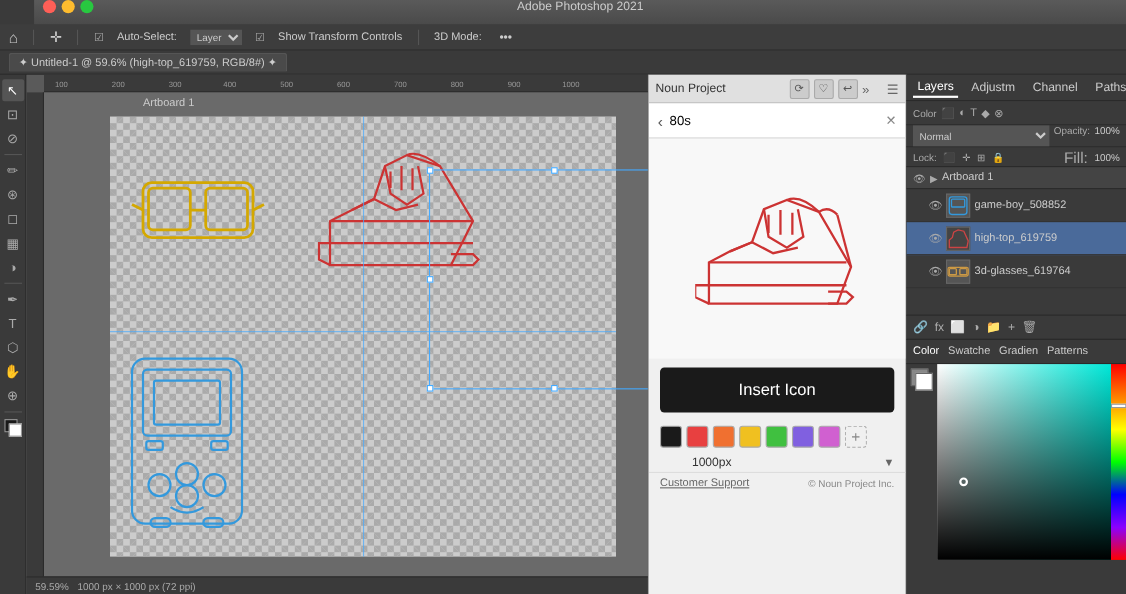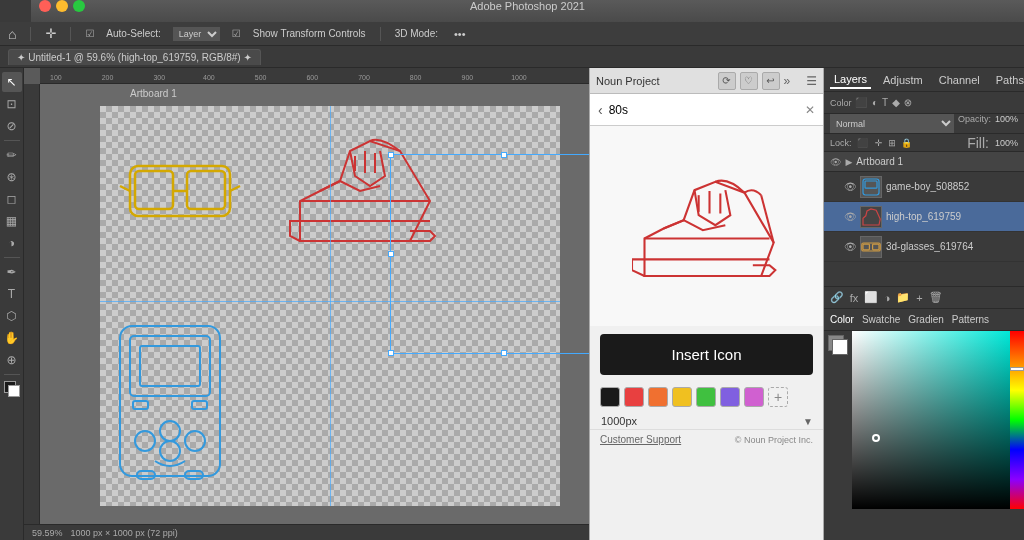--- a/index.html
+++ b/index.html
@@ -237,20 +237,21 @@
       border-radius: 3px;
       border: 1px solid #aaa;
       cursor: pointer;
     }
     .color-add { width: 20px; height: 20px; border: 1px dashed #aaa; border-radius: 3px; display: flex; align-items: center; justify-content: center; color: #888; font-size: 14px; cursor: pointer; }
 
     .noun-size {
       display: flex;
       align-items: center;
       padding: 4px 10px 2px 11px;
+      margin-left: 28px;
     }
     .noun-size-value { flex: 1; font-size: 11px; color: #333; }
     .noun-size-arrow { color: #666; font-size: 10px; }
 
     .noun-name {
       padding: 2px 10px 4px 10px;
       font-size: 11px;
       color: #333;
       display: flex;
       align-items: center;

